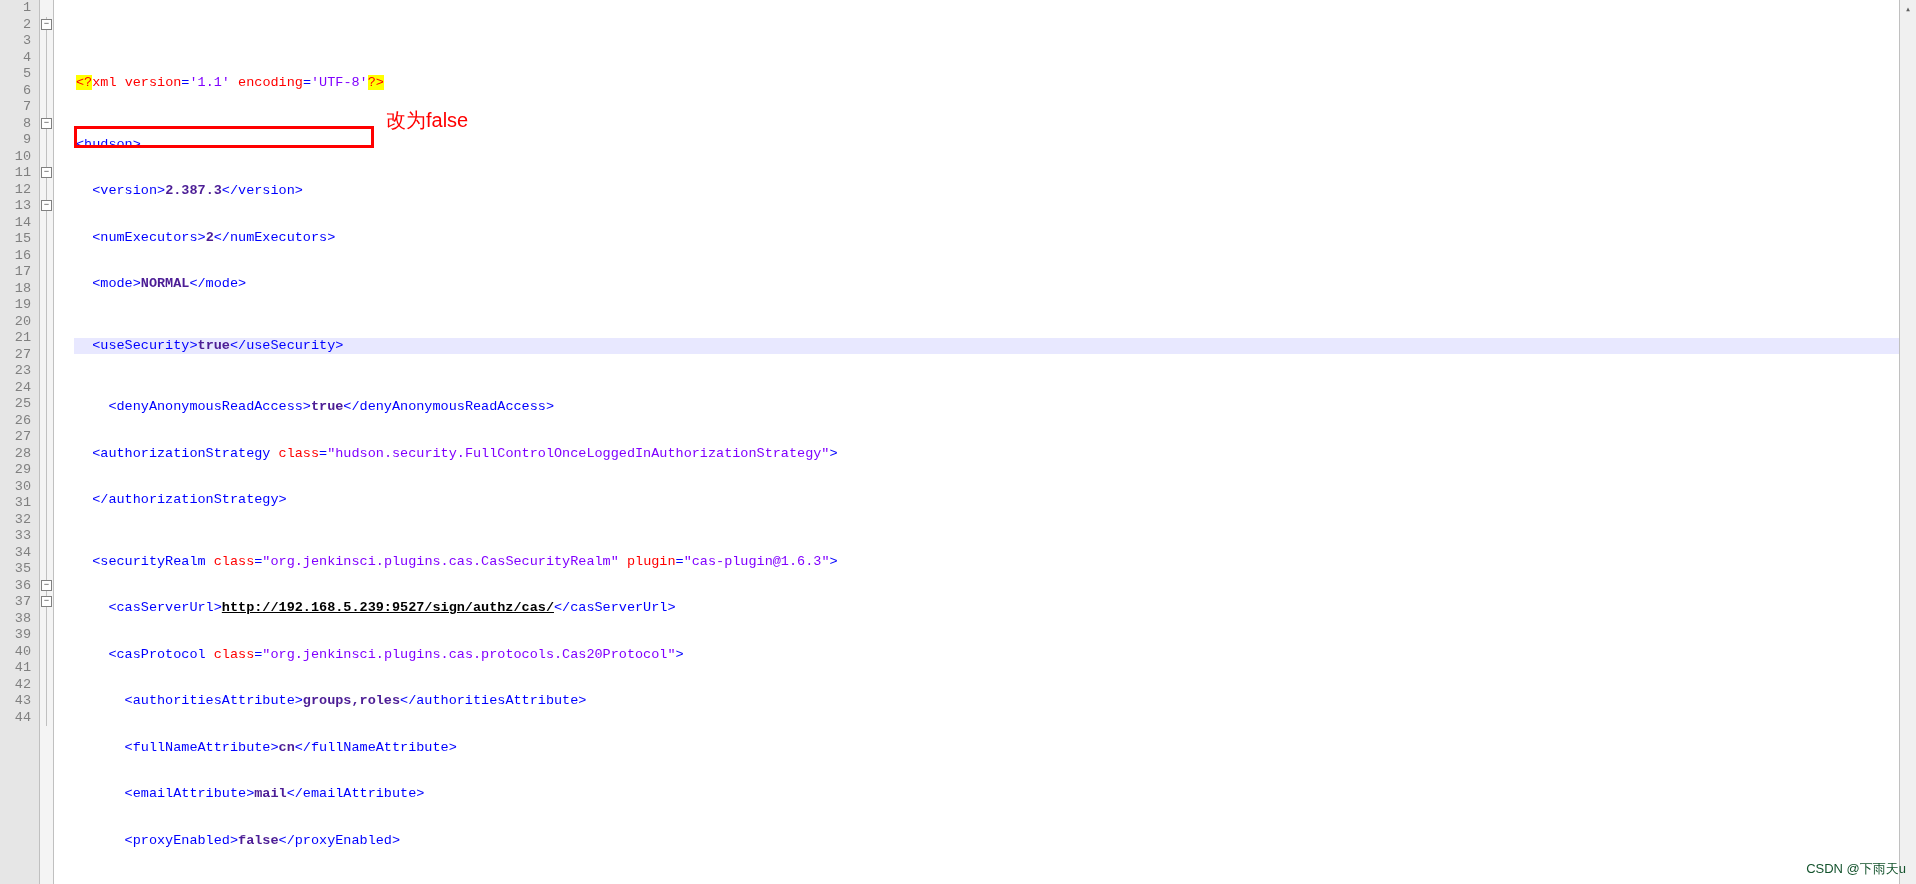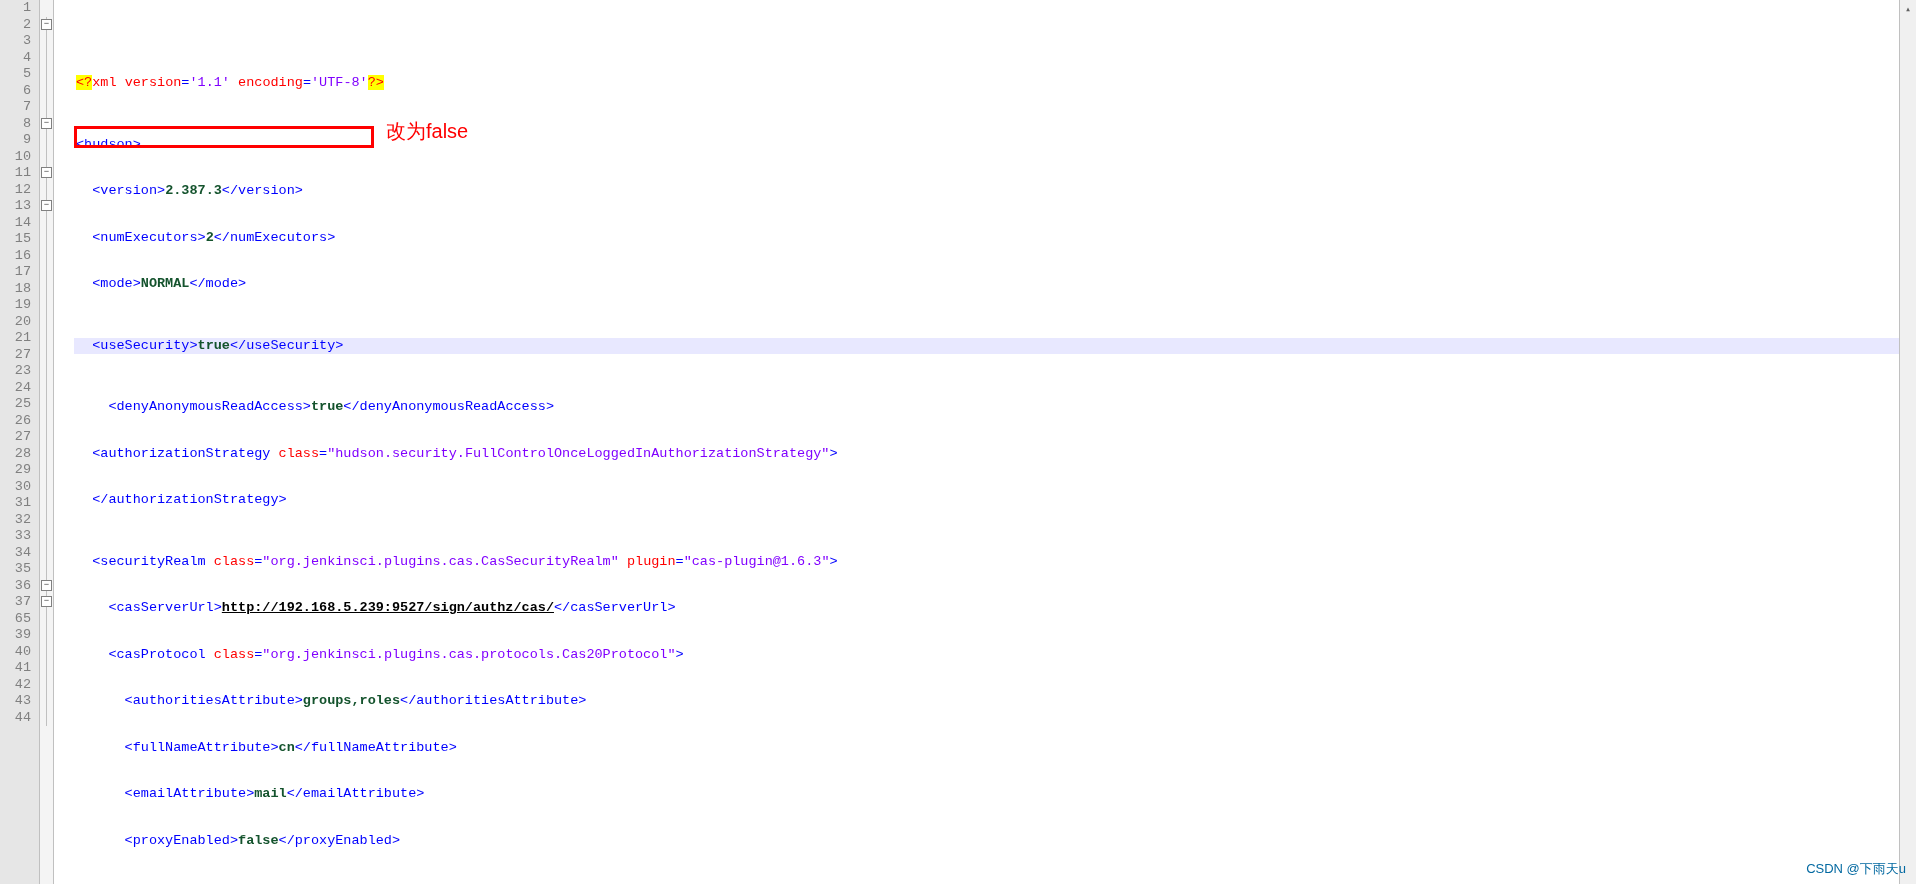--- a/index.html
+++ b/index.html
@@ -71,21 +71,21 @@
     position: relative;
   }
   .line.highlighted {
     background: #e8e8ff;
   }
   .pi-bg { background: #ffff00; }
   .pi     { color: #ff0000; }
   .tag    { color: #0000ff; }
   .attr   { color: #ff0000; }
   .str    { color: #8000ff; }
-  .text   { color: #14532d; font-weight: bold; }
+  .text   { color: #4c1d95; font-weight: bold; }
   .url    { color: #000000; font-weight: bold; text-decoration: underline; }
   .redbox {
     border: 3px solid #ff0000;
     position: absolute;
     pointer-events: none;
   }
   .annotation {
     position: absolute;
     color: #ff0000;
     font-size: 20px;
@@ -99,21 +99,21 @@
     position: relative;
   }
   .scroll-arrow {
     height: 17px;
     display:flex;align-items:center;justify-content:center;
     color:#606060;font-size:10px;
   }
   .watermark {
     position: fixed;
     bottom: 6px; right: 10px;
-    color: #0369a1;
+    color: #14532d;
     font-family: "Microsoft YaHei", sans-serif;
     font-size: 13px;
     pointer-events: none;
   }
 </style>
 </head>
 <body>
 
 <div class="editor">
 
@@ -149,21 +149,21 @@
       <div>28</div>
       <div>29</div>
       <div>30</div>
       <div>31</div>
       <div>32</div>
       <div>33</div>
       <div>34</div>
       <div>35</div>
       <div>36</div>
       <div>37</div>
-      <div>65</div>
+      <div>38</div>
       <div>39</div>
       <div>40</div>
       <div>41</div>
       <div>42</div>
       <div>43</div>
       <div>44</div>
     </div>
 
   <div class="fold-col" id="foldcol">
       <div class="fold-line" style="top: 16.5px; height: 709.5px;"></div>
@@ -223,21 +223,21 @@
       
       
       
       
       
 
       
       <div class="redbox" style="top:96px; left:0px; width:300px; height:22px;"></div>
 
       
-      <div class="annotation" style="top:88px; left:312px;">改为false</div>
+      <div class="annotation" style="top:77px; left:312px;">改为false</div>
 
     </div>
   </div>
 
   <div class="scrollbar">
     <div class="scroll-arrow">▴</div>
   </div>
 </div>
 
 <div class="watermark">CSDN @下雨天u</div>

